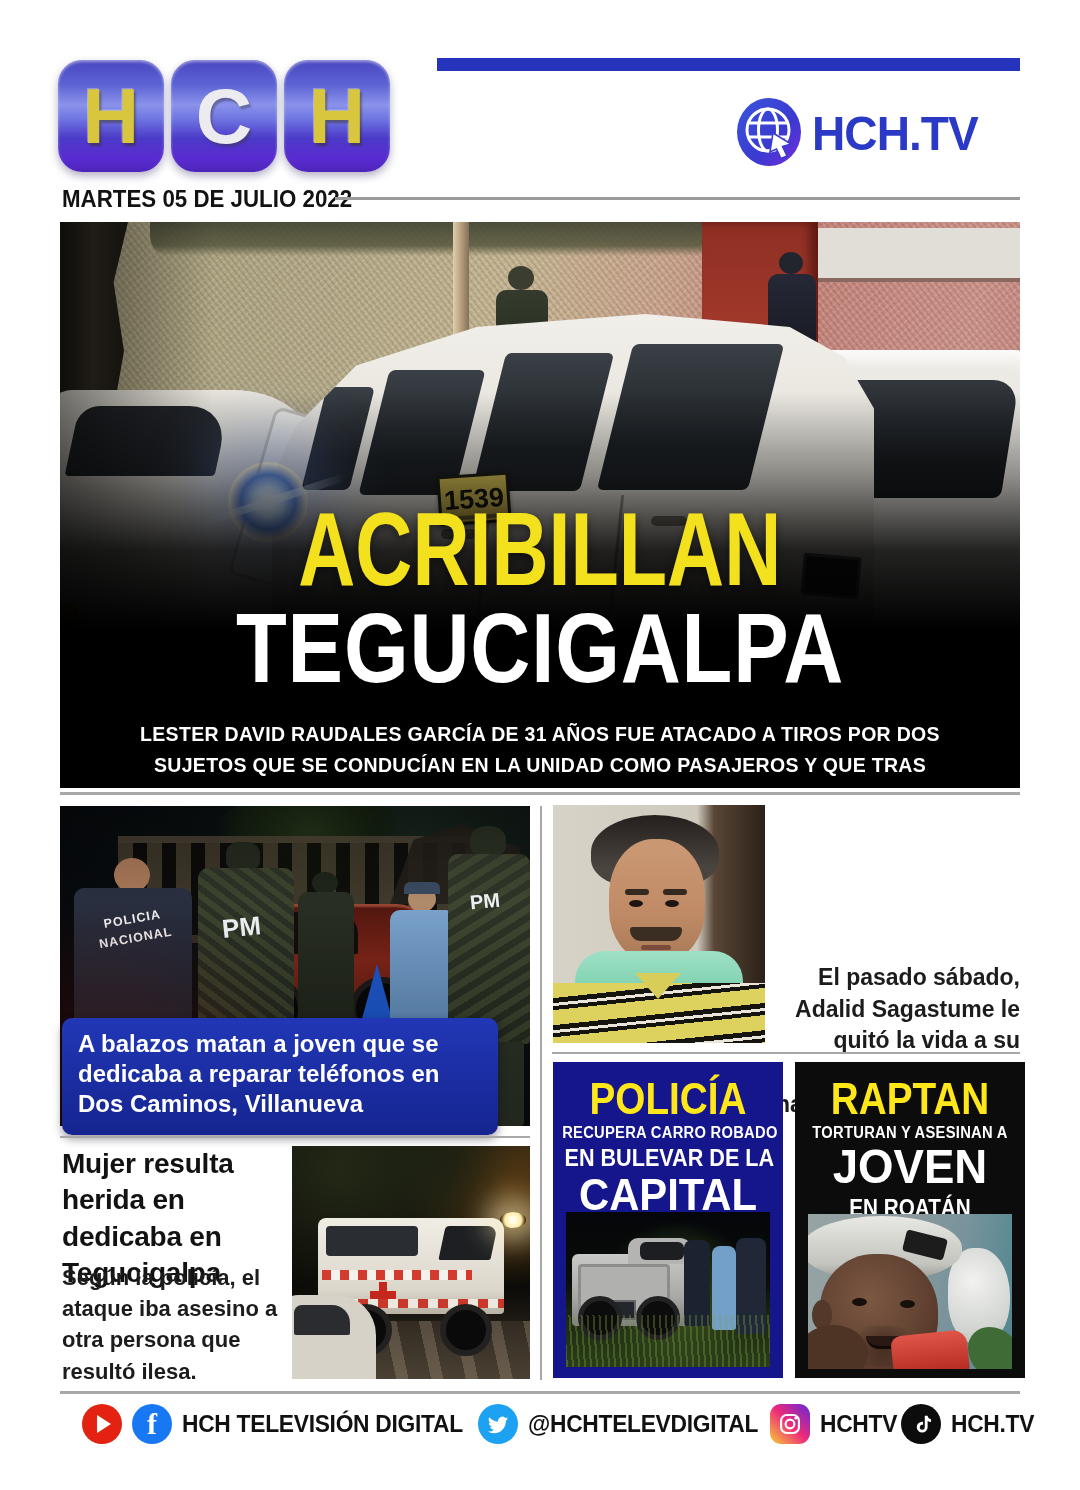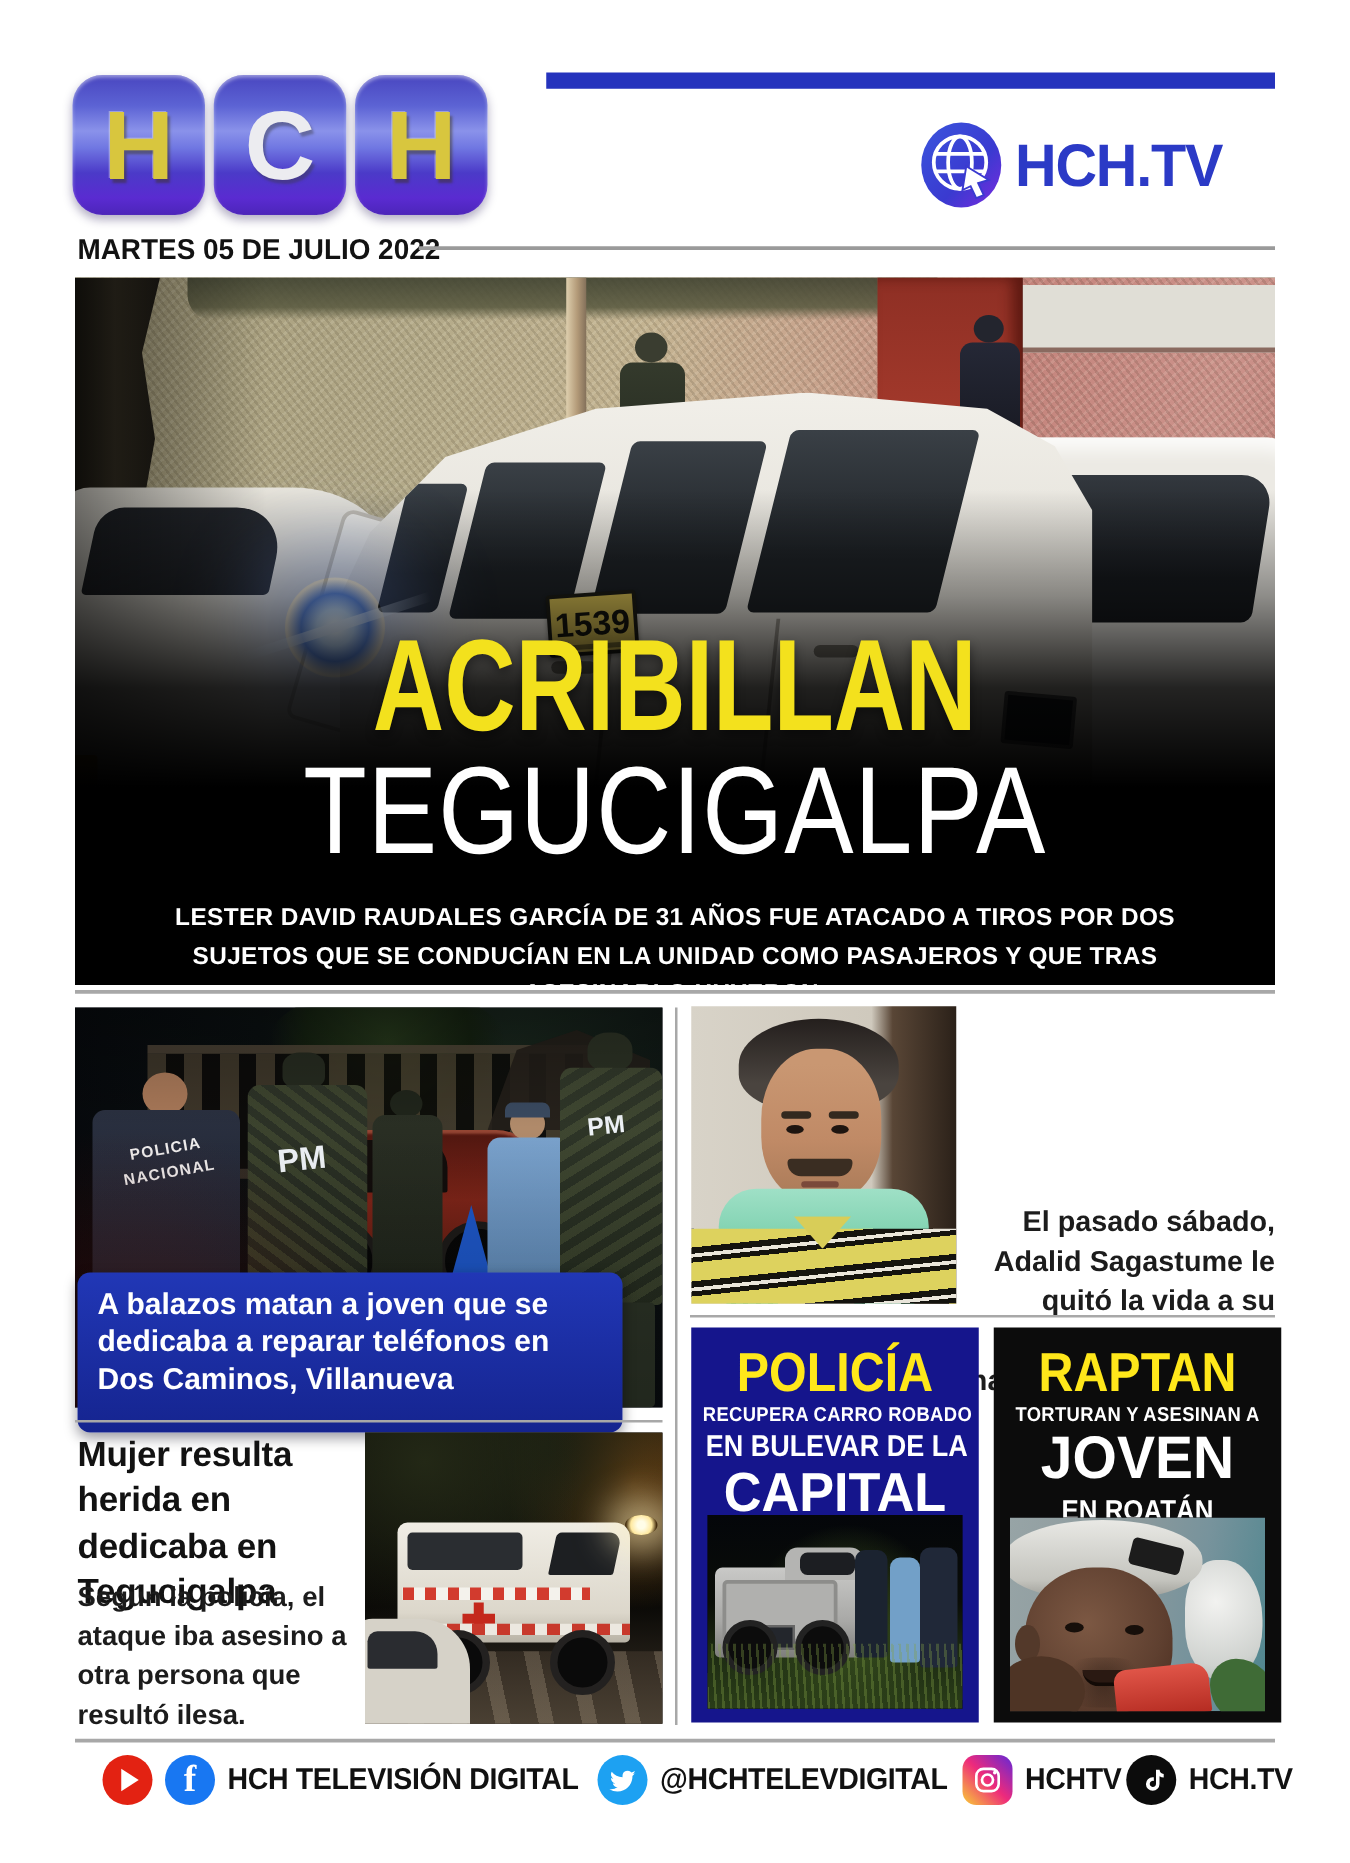--- a/index.html
+++ b/index.html
@@ -95,21 +95,21 @@
   .taxi-plate:after{content:"";position:absolute;left:4px;right:4px;bottom:2px;height:4px;background:rgba(30,30,20,.5);}
   .hv-taxi .rear-plate{position:absolute;left:88%;top:56%;width:52px;height:36px;background:#1c2026;
     border:3px solid #555;border-radius:3px;transform:rotate(5deg);}
   .hv-taxi .wheel{position:absolute;width:95px;height:60px;background:#121212;border-radius:50%;bottom:1%;}
 
   .hero-text{position:absolute;left:0;right:0;top:278px;text-align:center;color:#fff;}
   .h-yellow{display:inline-block;font-size:104px;line-height:.95;font-weight:900;color:#f3e11d;
     letter-spacing:0;transform:scaleX(.76);text-shadow:0 4px 10px rgba(0,0,0,.45);}
   .h-mid{display:block;margin-top:4px;font-size:40px;font-weight:900;letter-spacing:0;}
   .h-mid span{display:inline-block;transform:scaleX(.86);white-space:nowrap;}
-  .h-big{display:block;margin-top:2px;font-size:99px;line-height:.95;font-weight:400;text-align:center;}
+  .h-big{display:block;margin-top:2px;font-size:99px;line-height:.95;font-weight:700;text-align:center;}
   .h-big span{display:inline-block;transform:scaleX(.84);white-space:nowrap;letter-spacing:1px;}
   .h-sub{margin:24px auto 0;max-width:840px;font-size:19.5px;line-height:1.58;font-weight:700;letter-spacing:.3px;}
 
   
   .hr{position:absolute;background:#a8a8a8;}
 
   
   .st1-photo{position:absolute;left:60px;top:806px;width:470px;height:320px;background:#05060c;overflow:hidden;}
   .f-sky{position:absolute;inset:0;background:radial-gradient(circle at 75% 10%,#18251c 0%,#0a0f10 45%,#04050a 100%);}
   .f-fence{position:absolute;left:58px;top:30px;width:370px;height:92px;
@@ -129,21 +129,21 @@
   .f-cone:after{content:"";position:absolute;left:-24px;top:56px;width:48px;height:10px;background:#15418f;border-radius:3px;}
   .fig{position:absolute;}
   .jacket-text{position:absolute;left:14px;top:52px;width:92px;text-align:center;color:#f2f2f2;
     font-size:12.5px;font-weight:700;line-height:1.5;transform:rotate(-10deg);letter-spacing:1px;}
   .vest-text{position:absolute;color:#eef2f6;font-weight:900;font-size:26px;transform:rotate(-6deg);}
   .st1-vignette{position:absolute;inset:0;background:
      radial-gradient(circle at 10% 95%,rgba(120,20,10,.35),transparent 40%),
      linear-gradient(180deg,rgba(0,0,0,.25),transparent 30%,rgba(0,0,0,.2) 100%);}
   .st1-caption{position:absolute;left:62px;top:1018px;width:404px;border-radius:10px;
     background:linear-gradient(180deg,#2137b6,#15248f);box-shadow:0 4px 10px rgba(0,0,20,.4);
-    padding:11px 16px 26px;color:#fff;font-size:24px;line-height:1.26;font-weight:800;}
+    padding:11px 16px 15px;color:#fff;font-size:24px;line-height:1.26;font-weight:800;}
 
   
   .st2-photo{position:absolute;left:553px;top:805px;width:212px;height:238px;overflow:hidden;
     background:linear-gradient(90deg,#d8d3c8 0%,#cfc9bd 68%,#594636 76%,#2b2119 100%);}
   .m-hair{position:absolute;left:38px;top:10px;width:128px;height:74px;border-radius:50% 50% 40% 40%;
     background:linear-gradient(180deg,#241f1d,#4a443f 70%);}
   .m-face{position:absolute;left:56px;top:34px;width:96px;height:122px;border-radius:46% 46% 42% 42%;
     background:linear-gradient(180deg,#c99772 10%,#c08a66 60%,#a97a58 100%);}
   .m-brow1,.m-brow2{position:absolute;top:84px;width:24px;height:6px;background:#33291f;border-radius:3px;}
   .m-brow1{left:72px;} .m-brow2{left:110px;}

